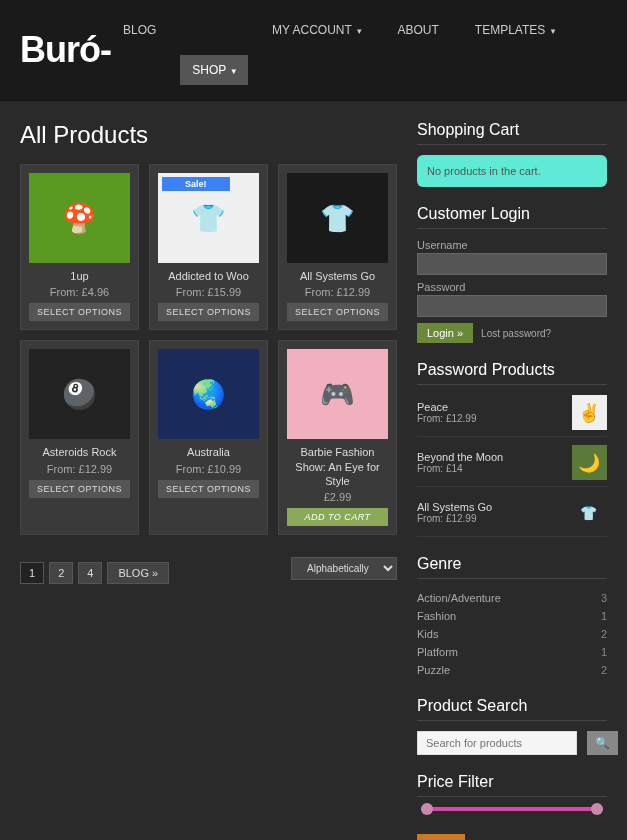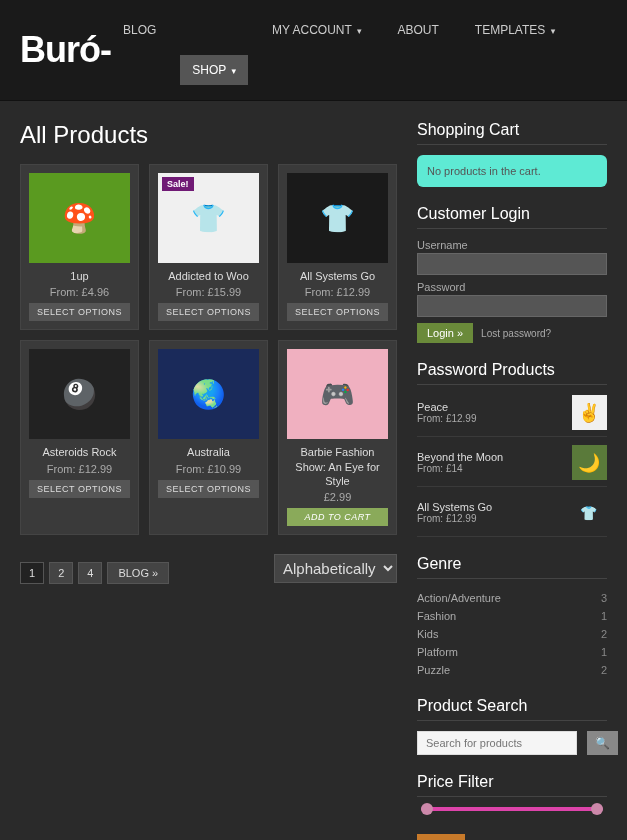--- a/index.html
+++ b/index.html
@@ -81,24 +81,24 @@
       align-items: center;
       justify-content: center;
       margin-bottom: 6px;
       position: relative;
       overflow: hidden;
     }
     .sale-badge {
       position: absolute;
       top: 4px;
       left: 4px;
-      background: #701a75;
+      background: #3b82f6;
       color: #fff;
       font-size: 9px;
-      padding: 2px 5px;
+      padding: 2px 23px;
       font-weight: bold;
     }
     .product-name {
       font-size: 11px;
       color: #ddd;
       margin-bottom: 3px;
       line-height: 1.3;
     }
     .product-price {
       font-size: 11px;
@@ -152,22 +152,22 @@
       padding: 4px 10px;
       font-size: 11px;
       cursor: pointer;
       border: 1px solid #555;
     }
     .sort-dropdown {
       float: right;
       background: #444;
       color: #ddd;
       border: 1px solid #555;
-      padding: 4px 4px;
-      font-size: 15px;
+      padding: 4px 11px;
+      font-size: 10px;
       cursor: pointer;
     }
 
     
     #sidebar {
       width: 190px;
       flex-shrink: 0;
     }
     .sidebar-section {
       margin-bottom: 18px;

